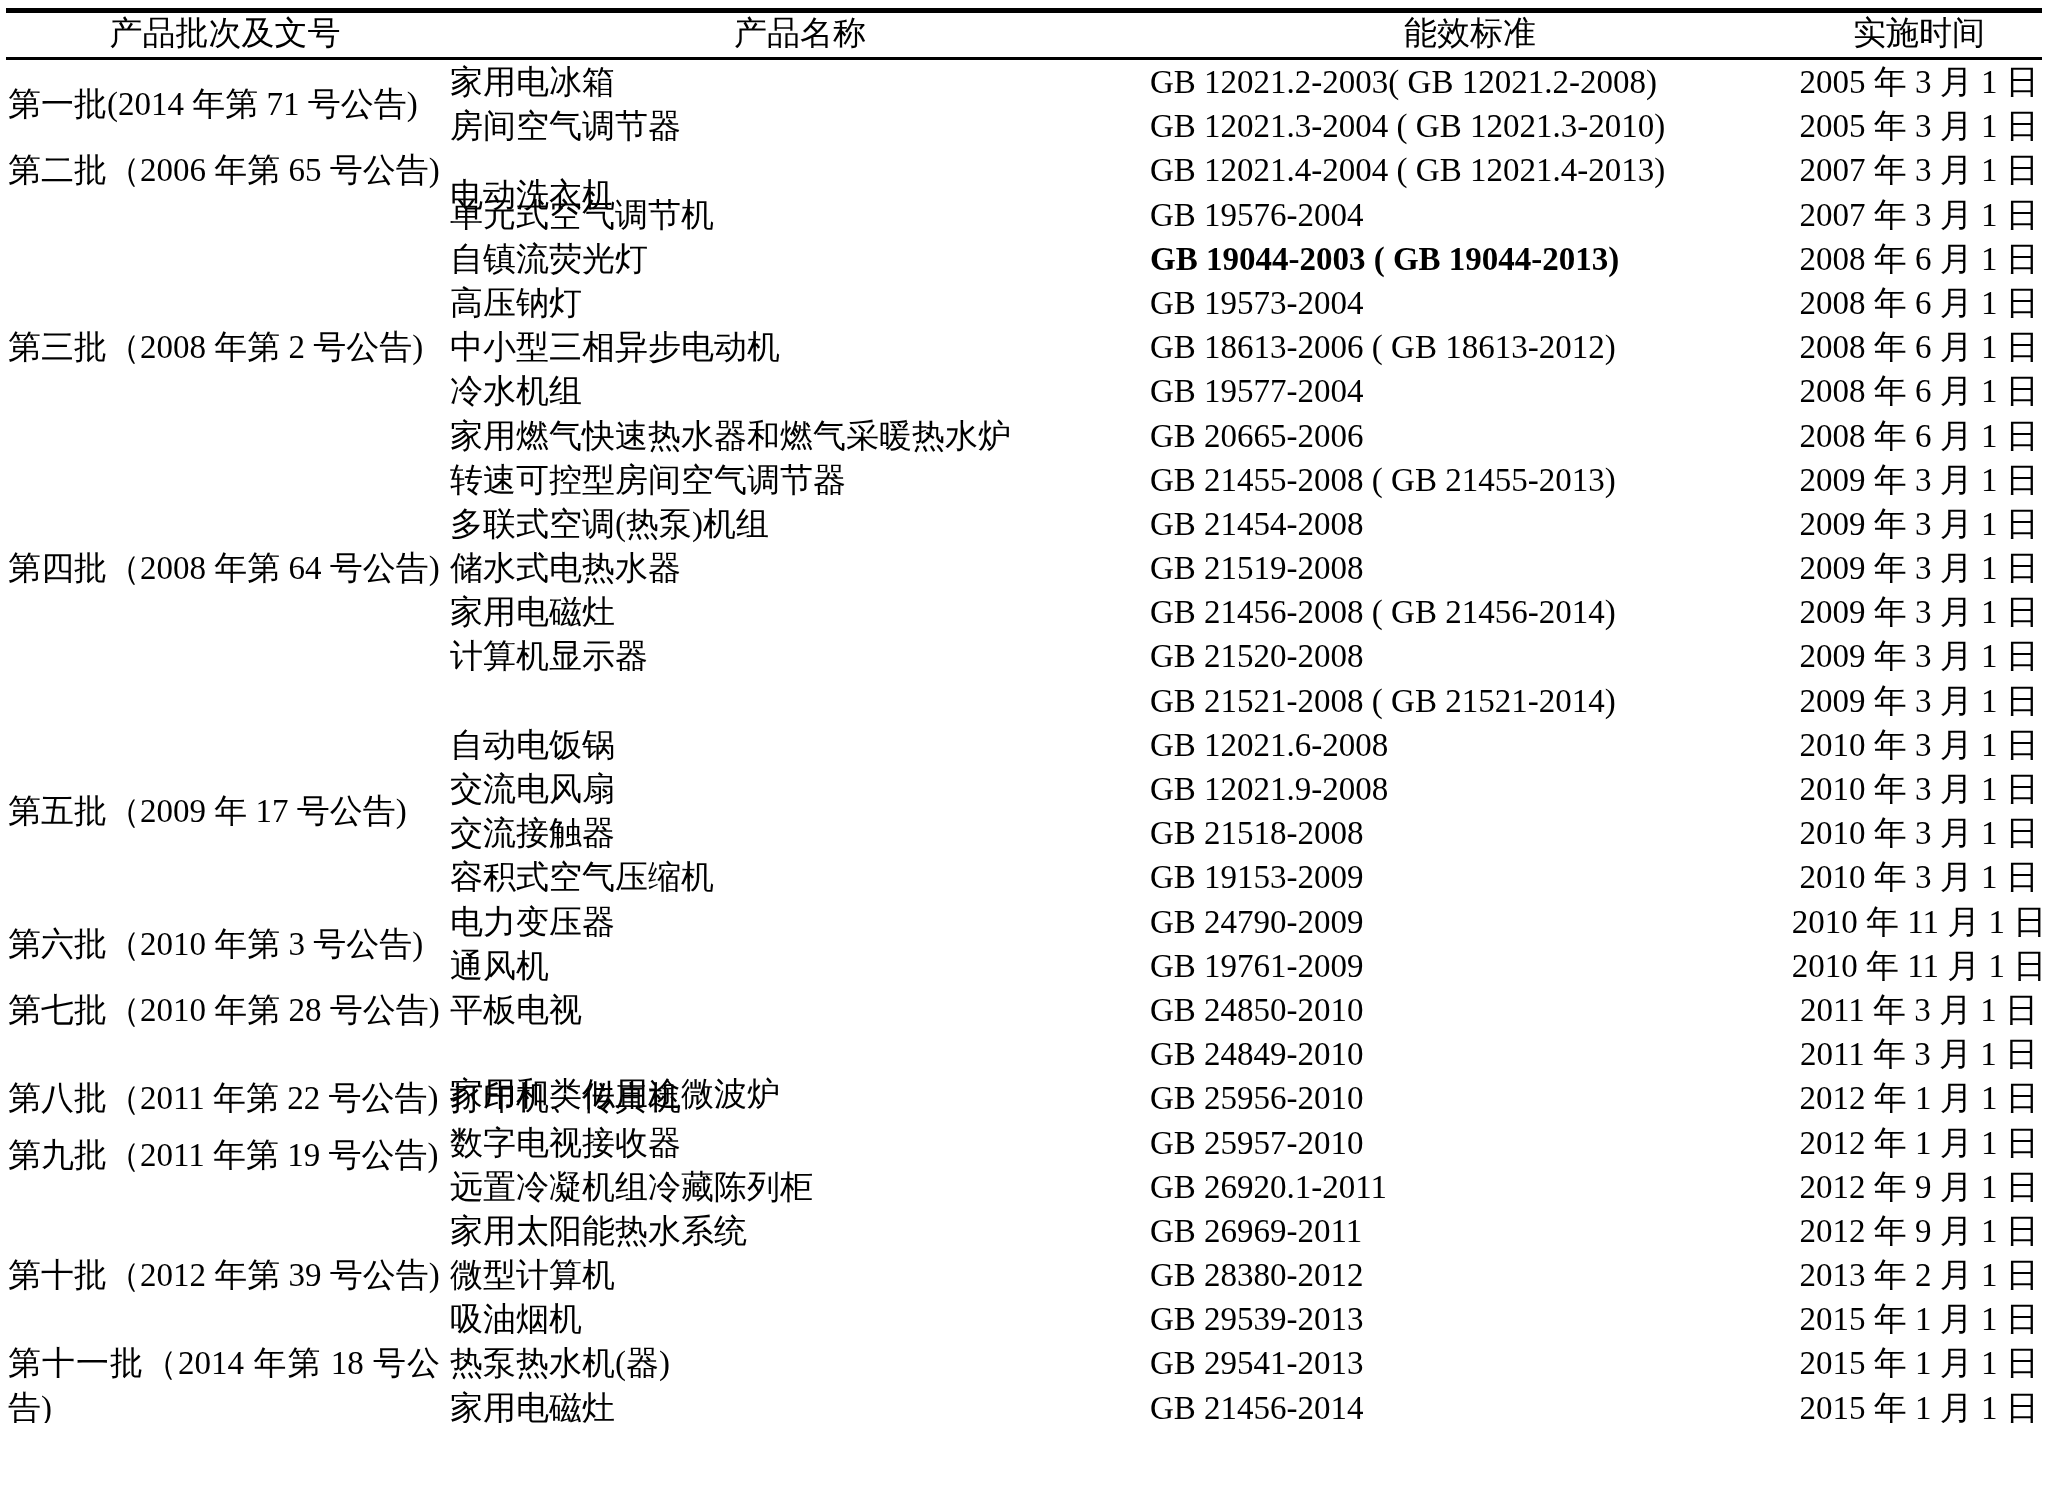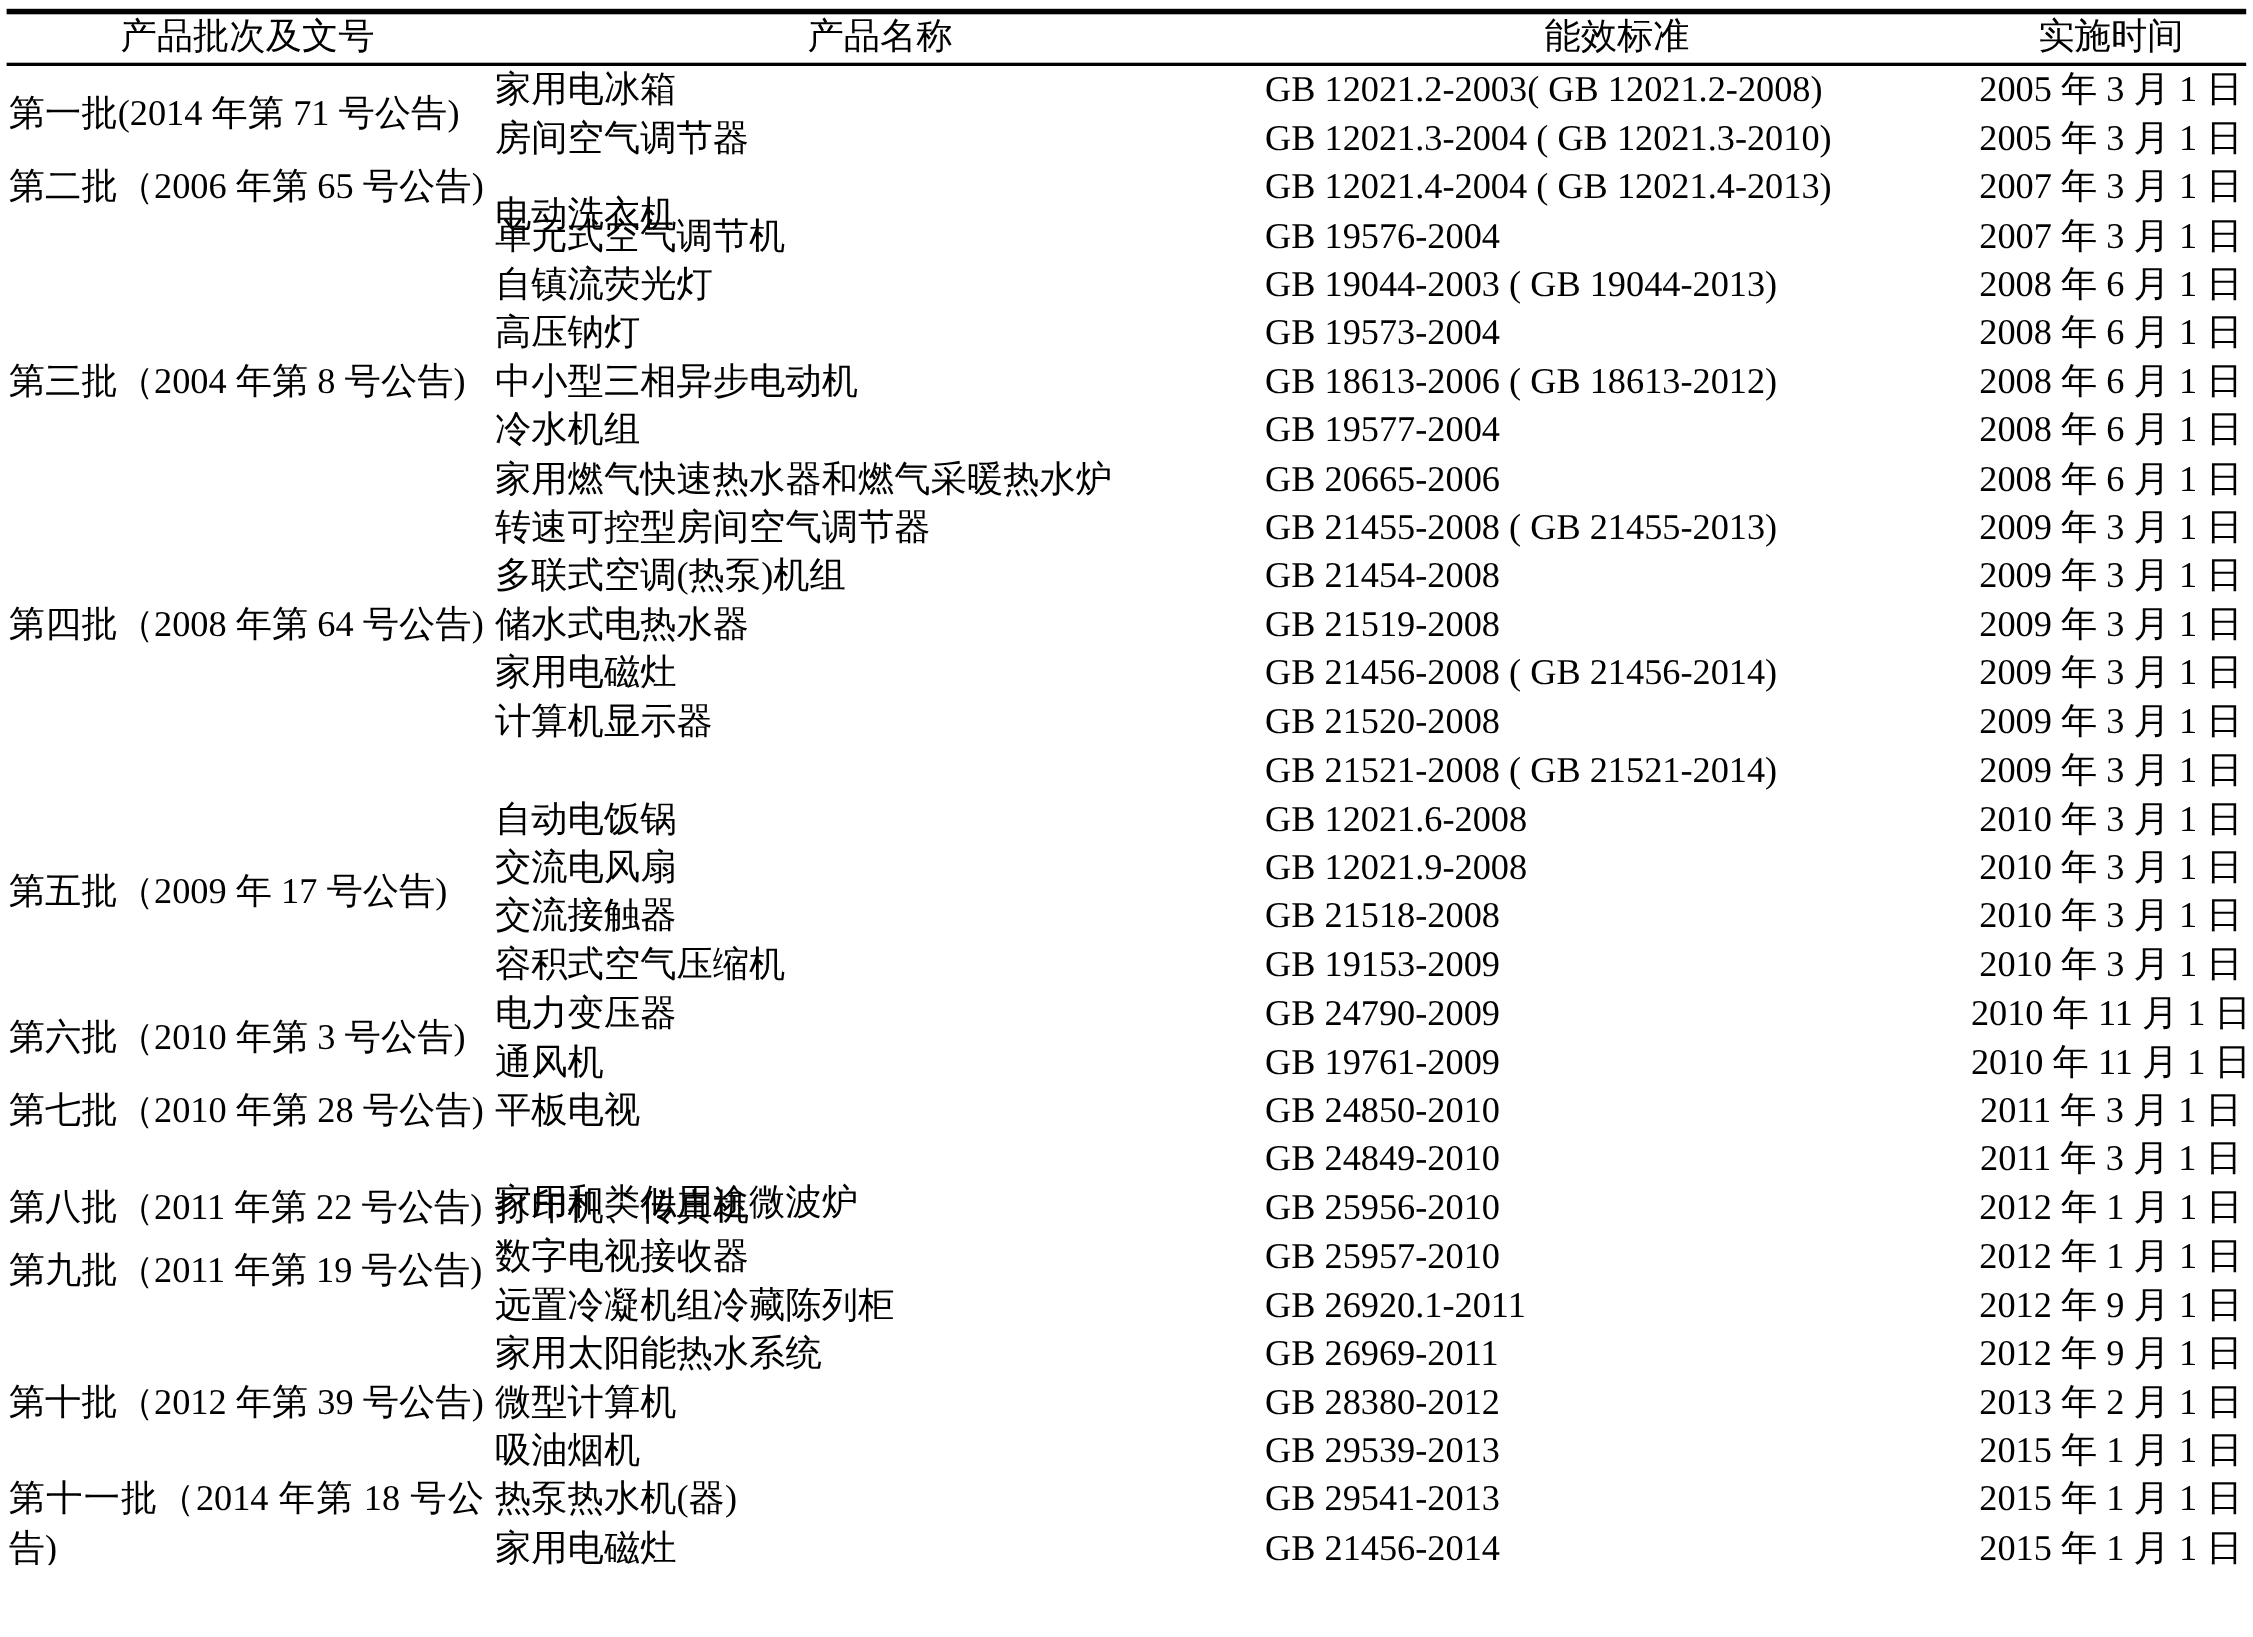--- a/index.html
+++ b/index.html
@@ -76,27 +76,27 @@
       <div class="cell cell-batch" style="grid-row: 3 / span 4;">
         <div class="batch-label">第二批（2006 年第 65 号公告)</div>
       </div>
       <div class="cell cell-product" style="grid-row: 3; margin-top: 25px;">电动洗衣机</div>
       <div class="cell cell-standard" style="grid-row: 3;">GB 12021.4-2004 ( GB 12021.4-2013)</div>
       <div class="cell cell-date" style="grid-row: 3;">2007 年 3 月 1 日</div>
       <div class="cell cell-product" style="grid-row: 4;">单元式空气调节机</div>
       <div class="cell cell-standard" style="grid-row: 4;">GB 19576-2004</div>
       <div class="cell cell-date" style="grid-row: 4;">2007 年 3 月 1 日</div>
       <div class="cell cell-product" style="grid-row: 5;">自镇流荧光灯</div>
-      <div class="cell cell-standard" style="grid-row: 5;">GB 19044-2003 ( GB 19044-2013)</div>
+      <div class="cell cell-standard" style="grid-row: 5; font-weight: bold;">GB 19044-2003 ( GB 19044-2013)</div>
       <div class="cell cell-date" style="grid-row: 5;">2008 年 6 月 1 日</div>
       <div class="cell cell-product" style="grid-row: 6;">高压钠灯</div>
       <div class="cell cell-standard" style="grid-row: 6;">GB 19573-2004</div>
       <div class="cell cell-date" style="grid-row: 6;">2008 年 6 月 1 日</div>
       <div class="cell cell-batch" style="grid-row: 7 / span 5;">
-        <div class="batch-label">第三批（2004 年第 8 号公告)</div>
+        <div class="batch-label">第三批（2008 年第 2 号公告)</div>
       </div>
       <div class="cell cell-product" style="grid-row: 7;">中小型三相异步电动机</div>
       <div class="cell cell-standard" style="grid-row: 7;">GB 18613-2006 ( GB 18613-2012)</div>
       <div class="cell cell-date" style="grid-row: 7;">2008 年 6 月 1 日</div>
       <div class="cell cell-product" style="grid-row: 8;">冷水机组</div>
       <div class="cell cell-standard" style="grid-row: 8;">GB 19577-2004</div>
       <div class="cell cell-date" style="grid-row: 8;">2008 年 6 月 1 日</div>
       <div class="cell cell-product" style="grid-row: 9;">家用燃气快速热水器和燃气采暖热水炉</div>
       <div class="cell cell-standard" style="grid-row: 9;">GB 20665-2006</div>
       <div class="cell cell-date" style="grid-row: 9;">2008 年 6 月 1 日</div>

